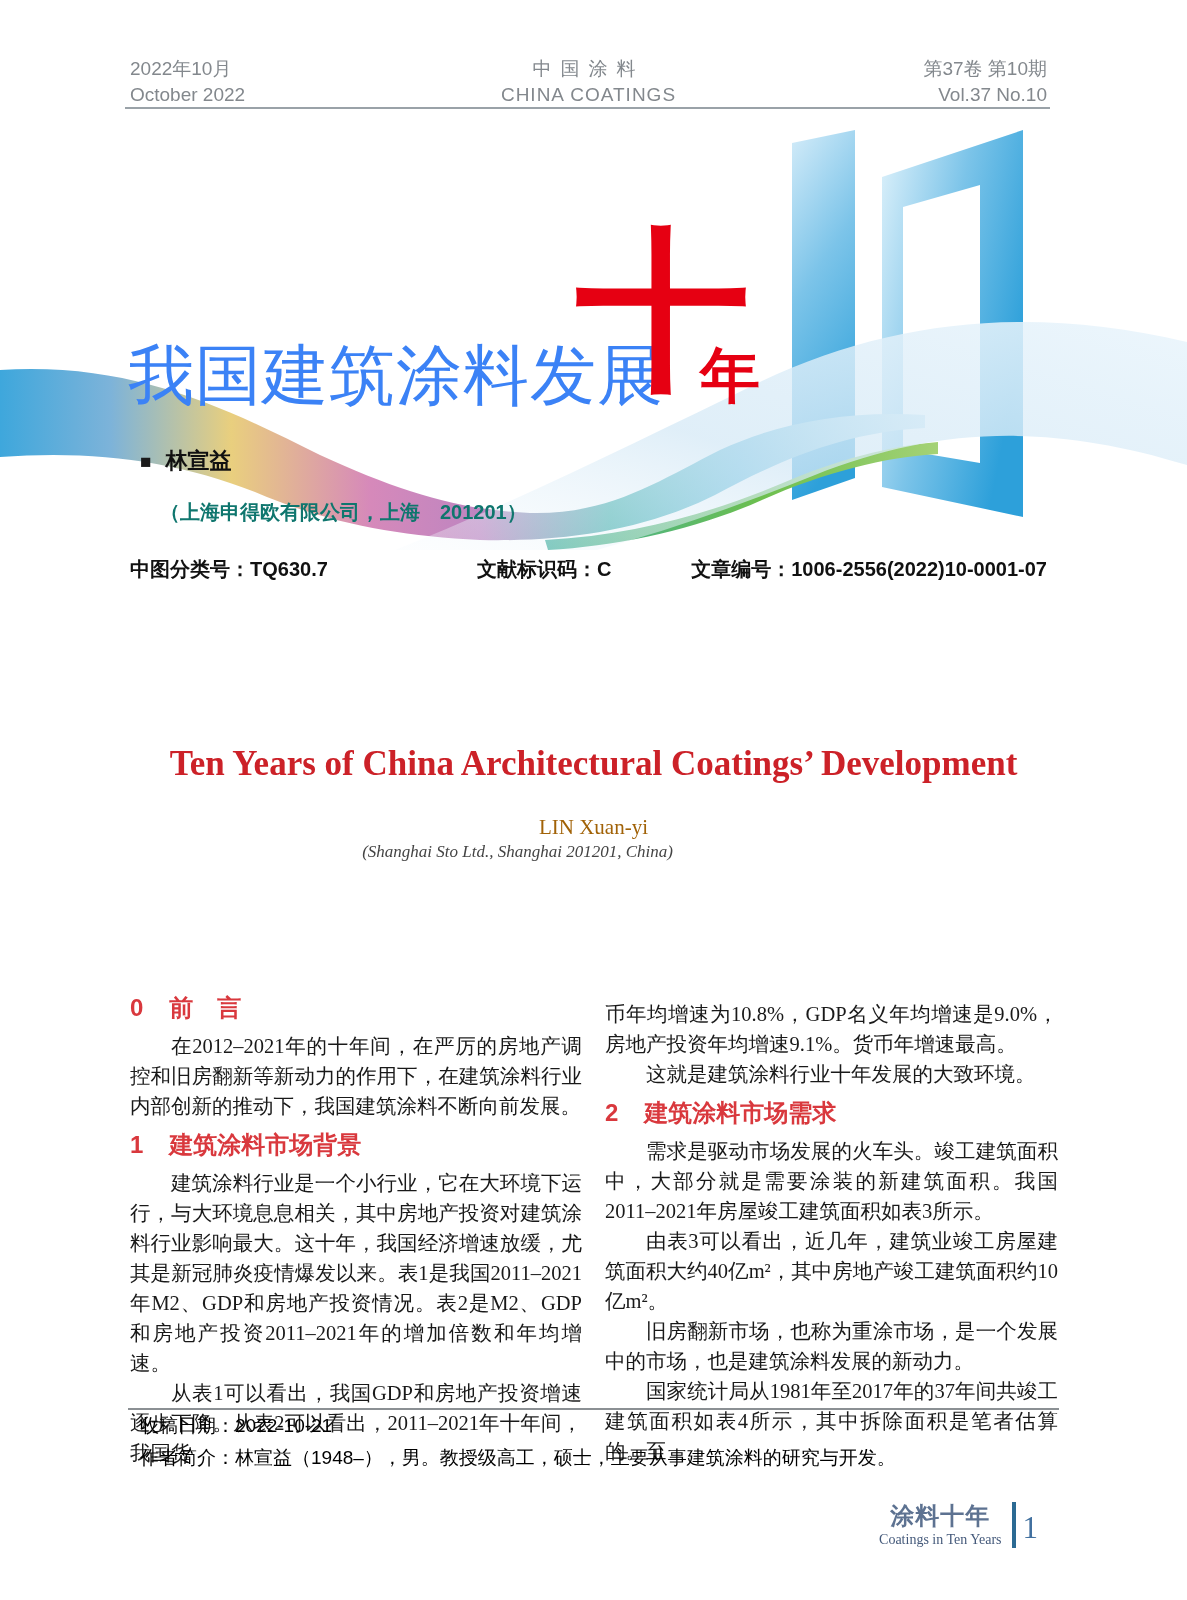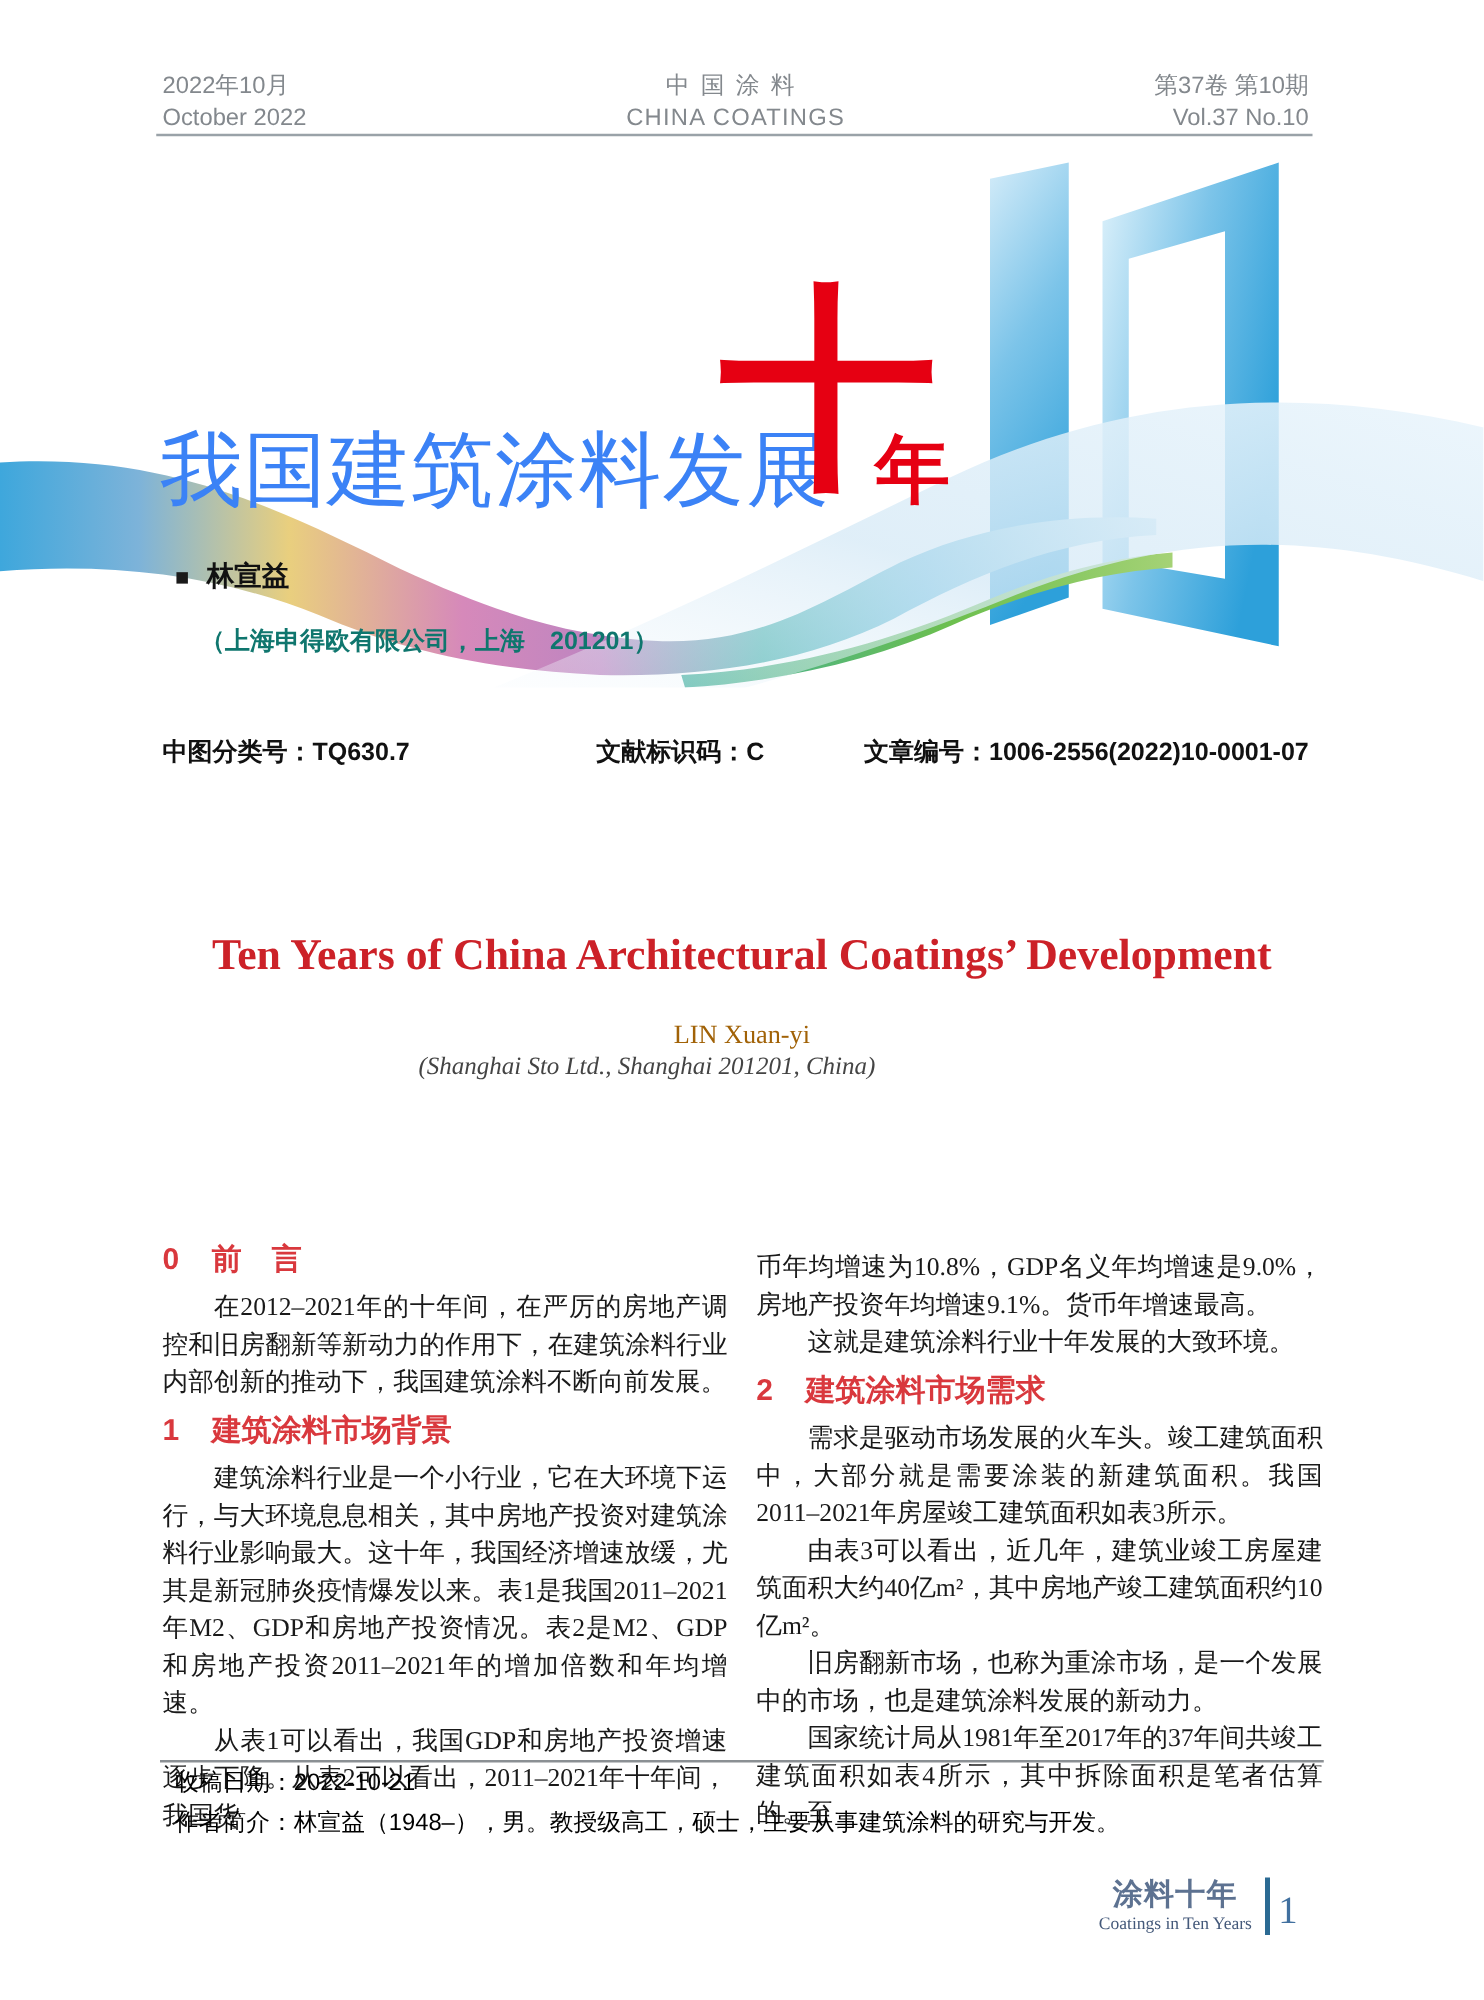--- a/index.html
+++ b/index.html
@@ -26,35 +26,35 @@
   .title-year { position:absolute; left:700px; top:346px; font-family:"Liberation Sans", sans-serif;
                 font-weight:bold; font-size:60px; line-height:60px; color:#e60012; }
 
   .author-line { position:absolute; left:140px; top:446px; font-family:"Liberation Sans", sans-serif;
                  font-weight:bold; font-size:22px; color:#111; }
   .author-line .sq { font-size:19px; margin-right:14px; color:#1a1a1a; }
   .affil-cn { position:absolute; left:160px; top:499px; font-family:"Liberation Sans", sans-serif;
               font-weight:bold; font-size:20px; color:#0f766e; }
 
   
-  .meta-row { position:absolute; top:588px; left:130px; width:917px; height:26px;
+  .meta-row { position:absolute; top:556px; left:130px; width:917px; height:26px;
               font-family:"Liberation Sans", sans-serif; font-weight:bold; font-size:20px; color:#111; }
   .meta-row .m1 { position:absolute; left:0; }
   .meta-row .m2 { position:absolute; left:347px; }
   .meta-row .m3 { position:absolute; right:0; }
   .doi { position:absolute; top:595px; left:130px; font-family:"Liberation Serif", serif;
          font-size:19px; color:#111; }
 
   
   .en-title  { position:absolute; top:744px; left:0; width:1187px; text-align:center;
                font-family:"Liberation Serif", serif; font-weight:bold; font-size:35px; color:#cc2128; }
   .en-author { position:absolute; top:815px; left:0; width:1187px; text-align:center;
                font-family:Liberation Serif, serif; font-size:21px; color:#a16207; }
   .en-affil  { position:absolute; top:842px; left:0; width:1035px; text-align:center;
-               font-family:"Liberation Serif", serif; font-style:italic; font-size:20px; color:#444; }
+               font-family:"Liberation Serif", serif; font-style:italic; font-size:17px; color:#444; }
 
   
   .col { position:absolute; font-size:20.5px; line-height:30px; color:#191919;
          text-align:justify; font-family:"Liberation Serif", serif; }
   .col-left  { left:130px; top:993px; width:452px; }
   .col-right { left:605px; top:999px; width:453px; }
   .sec-h { font-family:"Liberation Sans", sans-serif; font-weight:bold; font-size:24px;
            line-height:30px; color:#d9383d; margin:9px 0 8px 0; display:flex; gap:26px; }
   .sec-h.first { margin-top:0; }
   .para { margin:0; text-indent:2em; }

